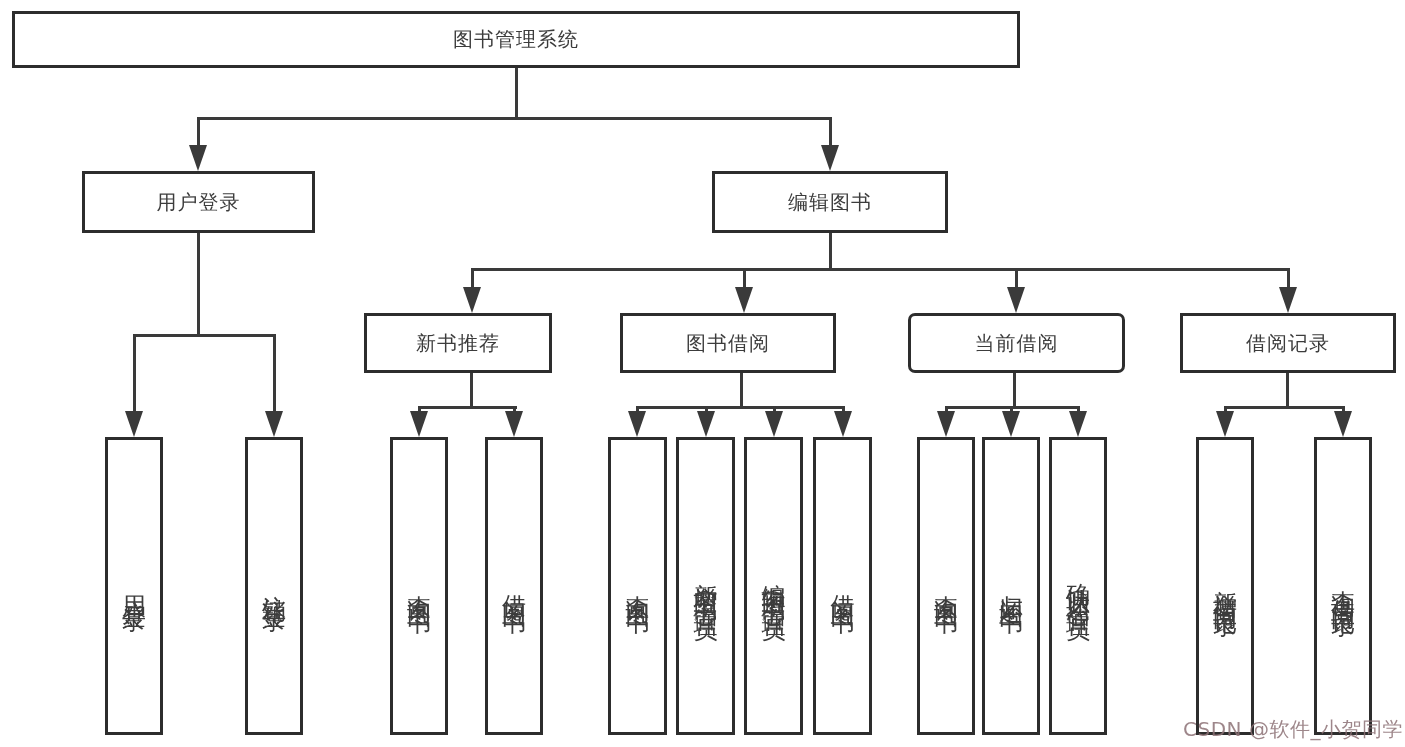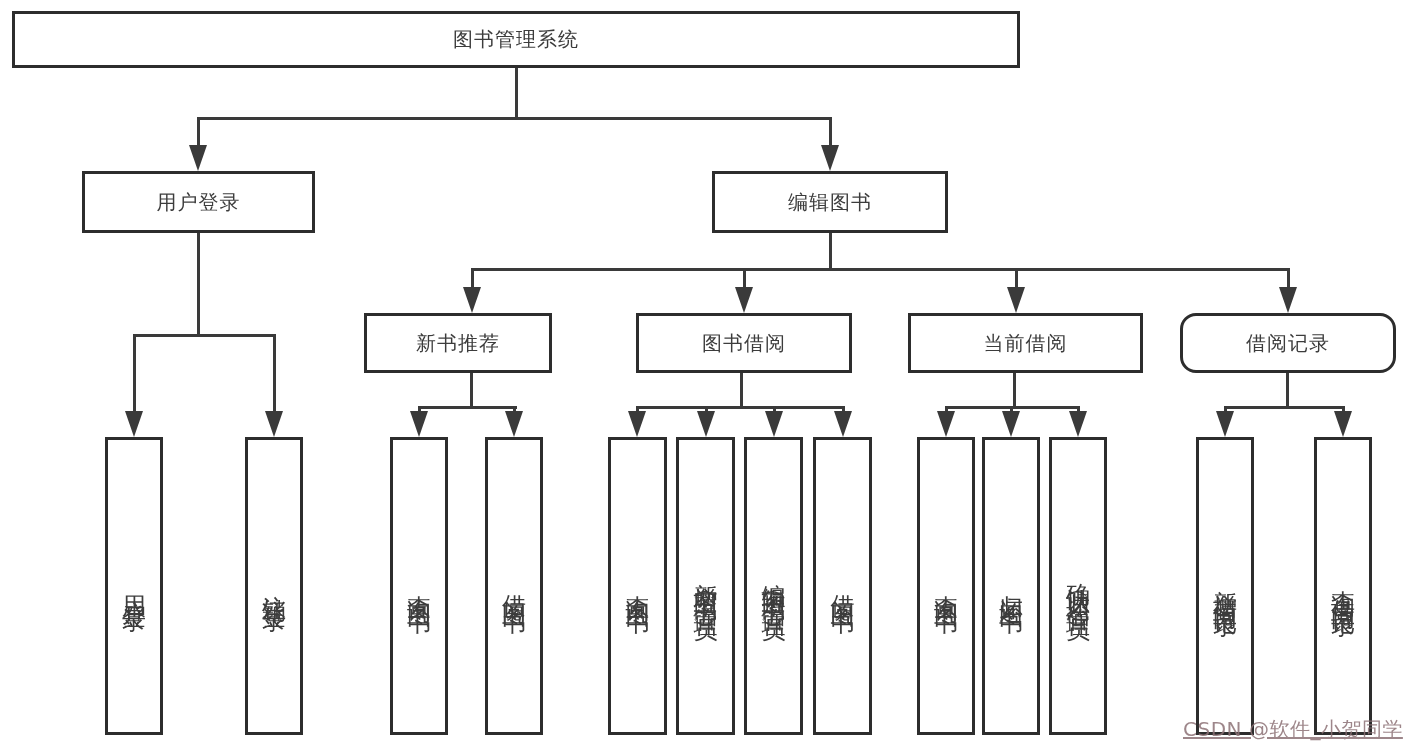--- a/index.html
+++ b/index.html
@@ -59,21 +59,20 @@
     border-top: 26px solid var(--line, #3a3a3a);
   }
   .watermark {
     position: absolute;
     left: 1183px;
     top: 716px;
     font-size: 20px;
     letter-spacing: 0.5px;
     white-space: nowrap;
     opacity: 0.85;
-    text-decoration: underline;
   }
 </style>
 </head>
 <body>
 
 <div id="canvas">
 
   <div class="hbox" style="left:12px; top:11px; width:1008px; height:57px;">
     <span class="lbl">图书管理系统</span>
   </div>
@@ -106,27 +105,27 @@
   <div class="lv" style="left:743px; top:268px; height:24px;"></div>
   <div class="arrow" style="left:735px; top:287px;"></div>
   <div class="lv" style="left:1015px; top:268px; height:24px;"></div>
   <div class="arrow" style="left:1007px; top:287px;"></div>
   <div class="lv" style="left:1287px; top:268px; height:24px;"></div>
   <div class="arrow" style="left:1279px; top:287px;"></div>
 
   <div class="hbox" style="left:364px; top:313px; width:188px; height:60px;">
     <span class="lbl">新书推荐</span>
   </div>
-  <div class="hbox" style="left:636px; top:313px; width:216px; height:60px;">
+  <div class="hbox" style="left:620px; top:313px; width:216px; height:60px;">
     <span class="lbl">图书借阅</span>
   </div>
-  <div class="hbox" style="left:908px; top:313px; width:235px; height:60px;">
+  <div class="hbox" style="left:908px; top:313px; width:217px; height:60px;border-radius:7px;">
     <span class="lbl">当前借阅</span>
   </div>
-  <div class="hbox" style="left:1180px; top:313px; width:216px; height:60px;border-radius:16px;">
+  <div class="hbox" style="left:1180px; top:313px; width:216px; height:60px;">
     <span class="lbl">借阅记录</span>
   </div>
 
   <div class="lv" style="left:470px; top:373px; height:35px;"></div>
   <div class="lh" style="left:418px; top:406px; width:99px;"></div>
   <div class="lv" style="left:418px; top:406px; height:9px;"></div>
   <div class="arrow" style="left:410px; top:411px;"></div>
   <div class="lv" style="left:513px; top:406px; height:9px;"></div>
   <div class="arrow" style="left:505px; top:411px;"></div>
 

